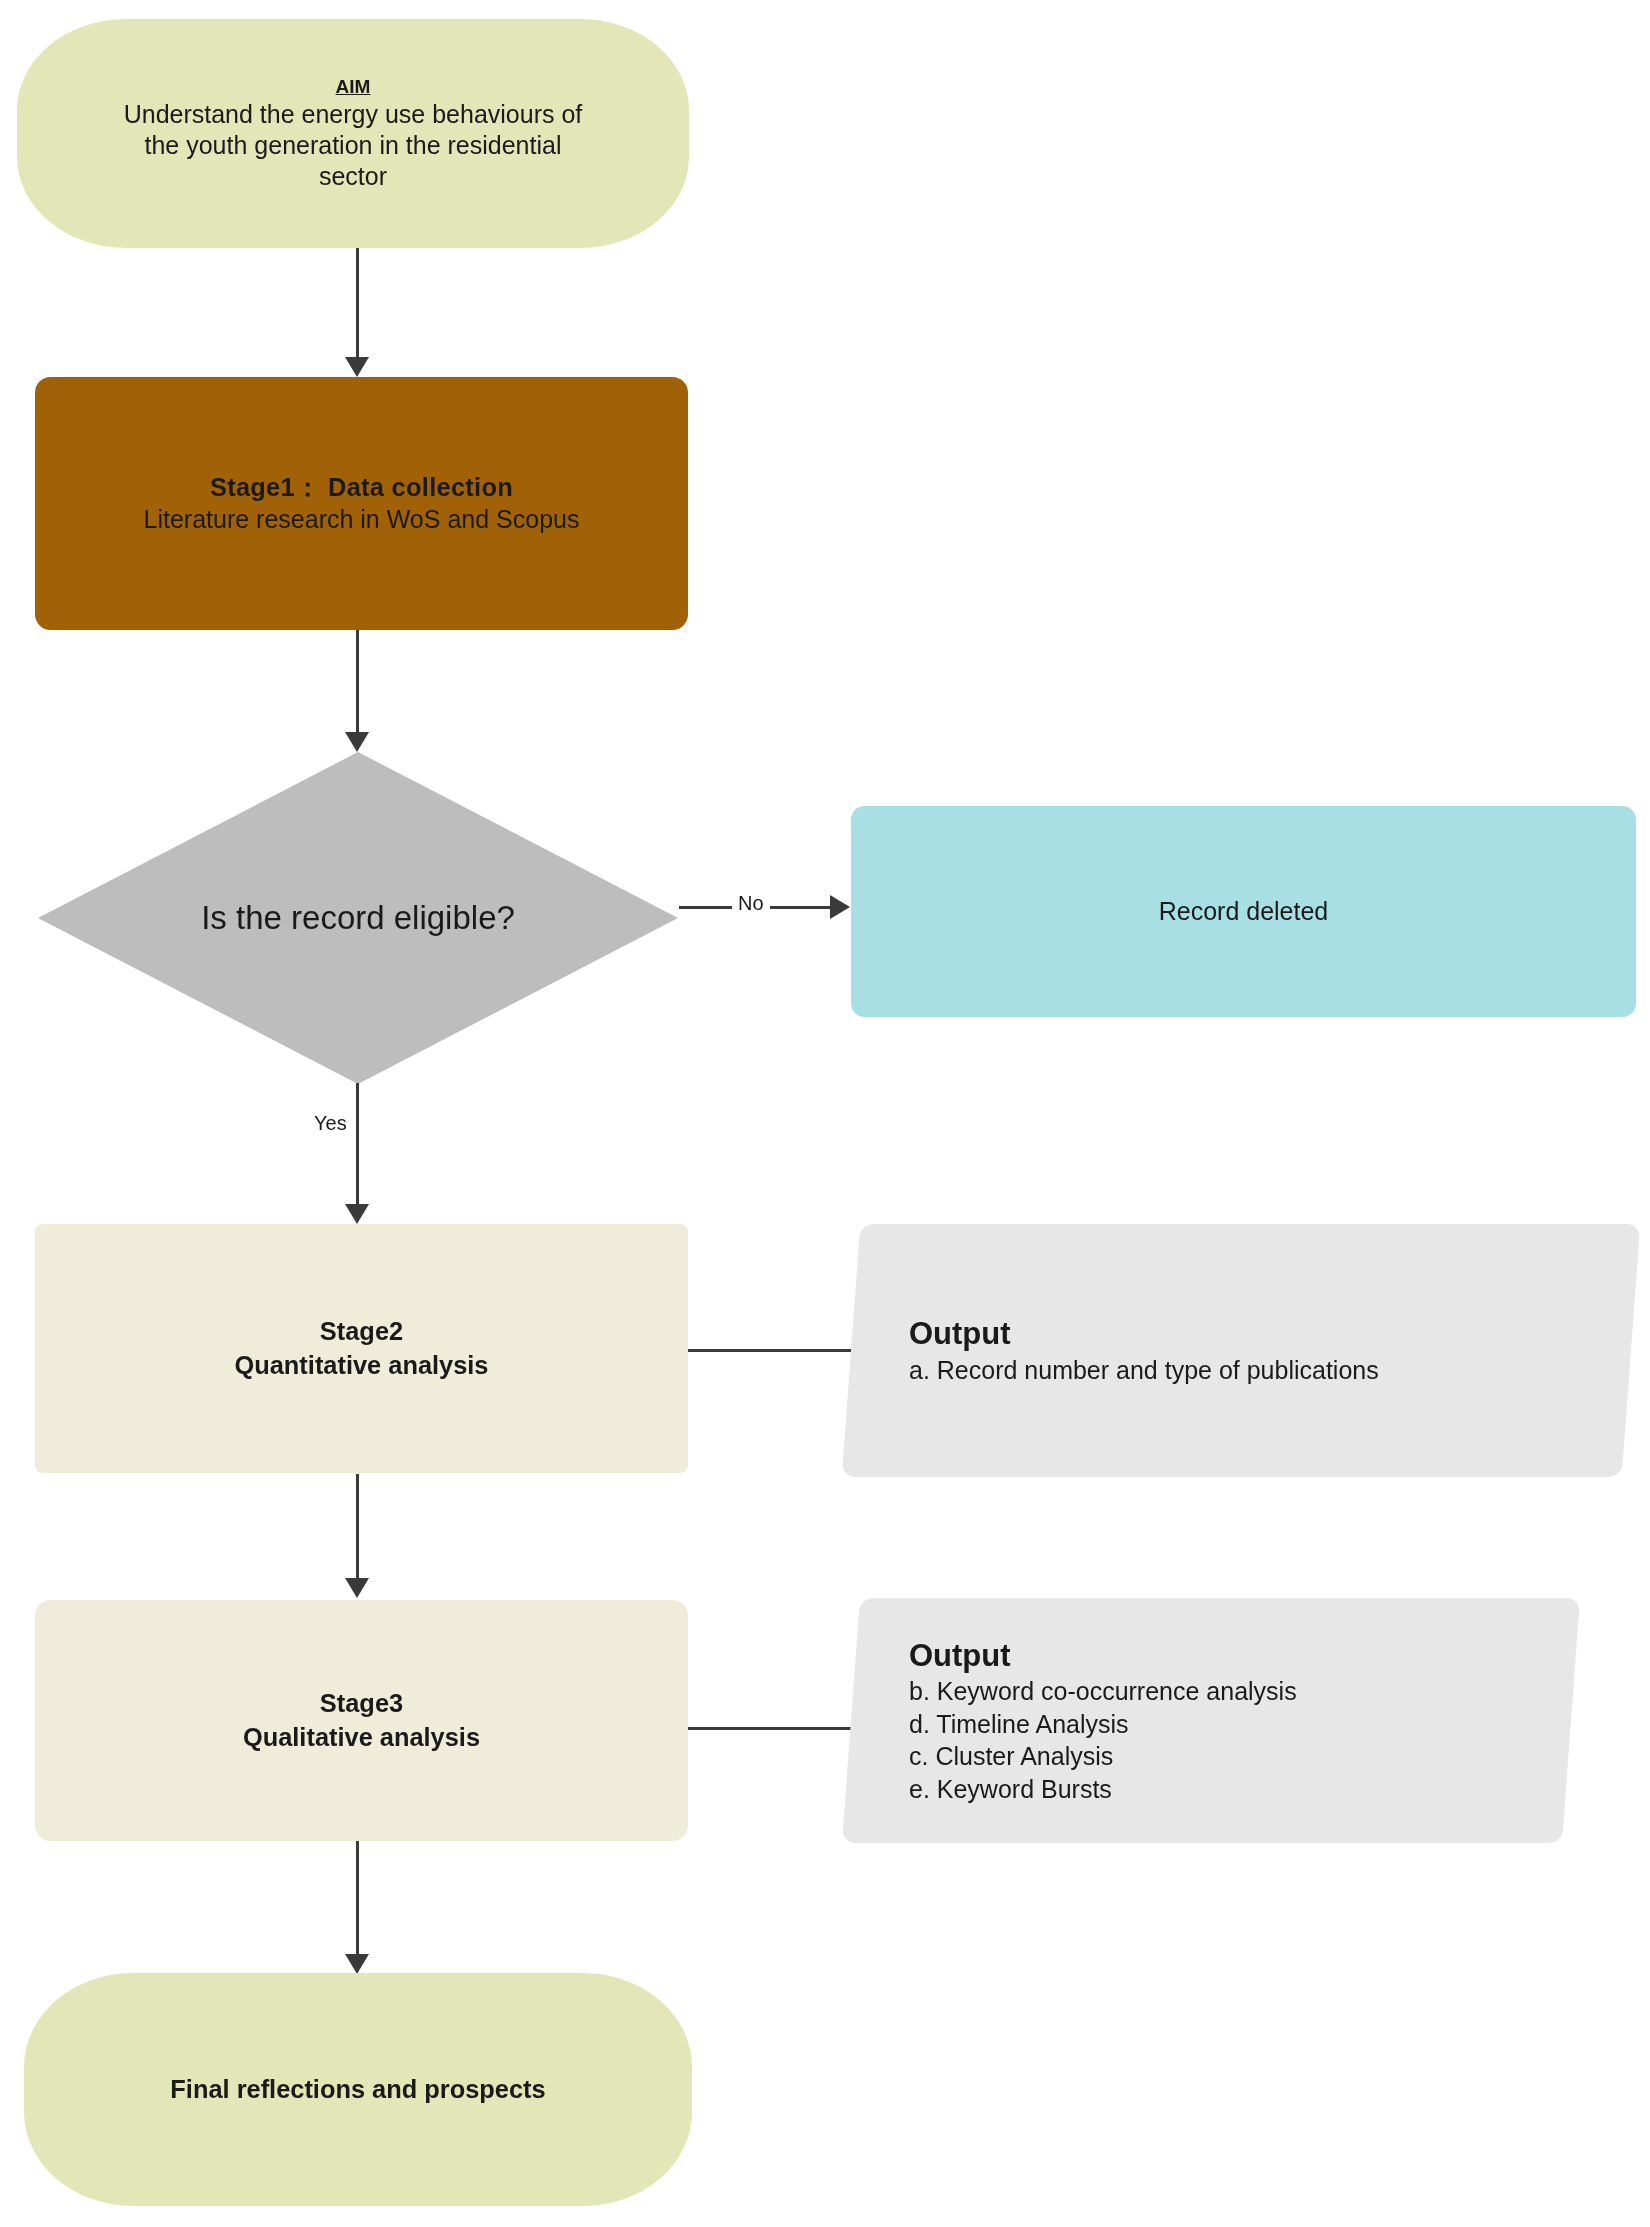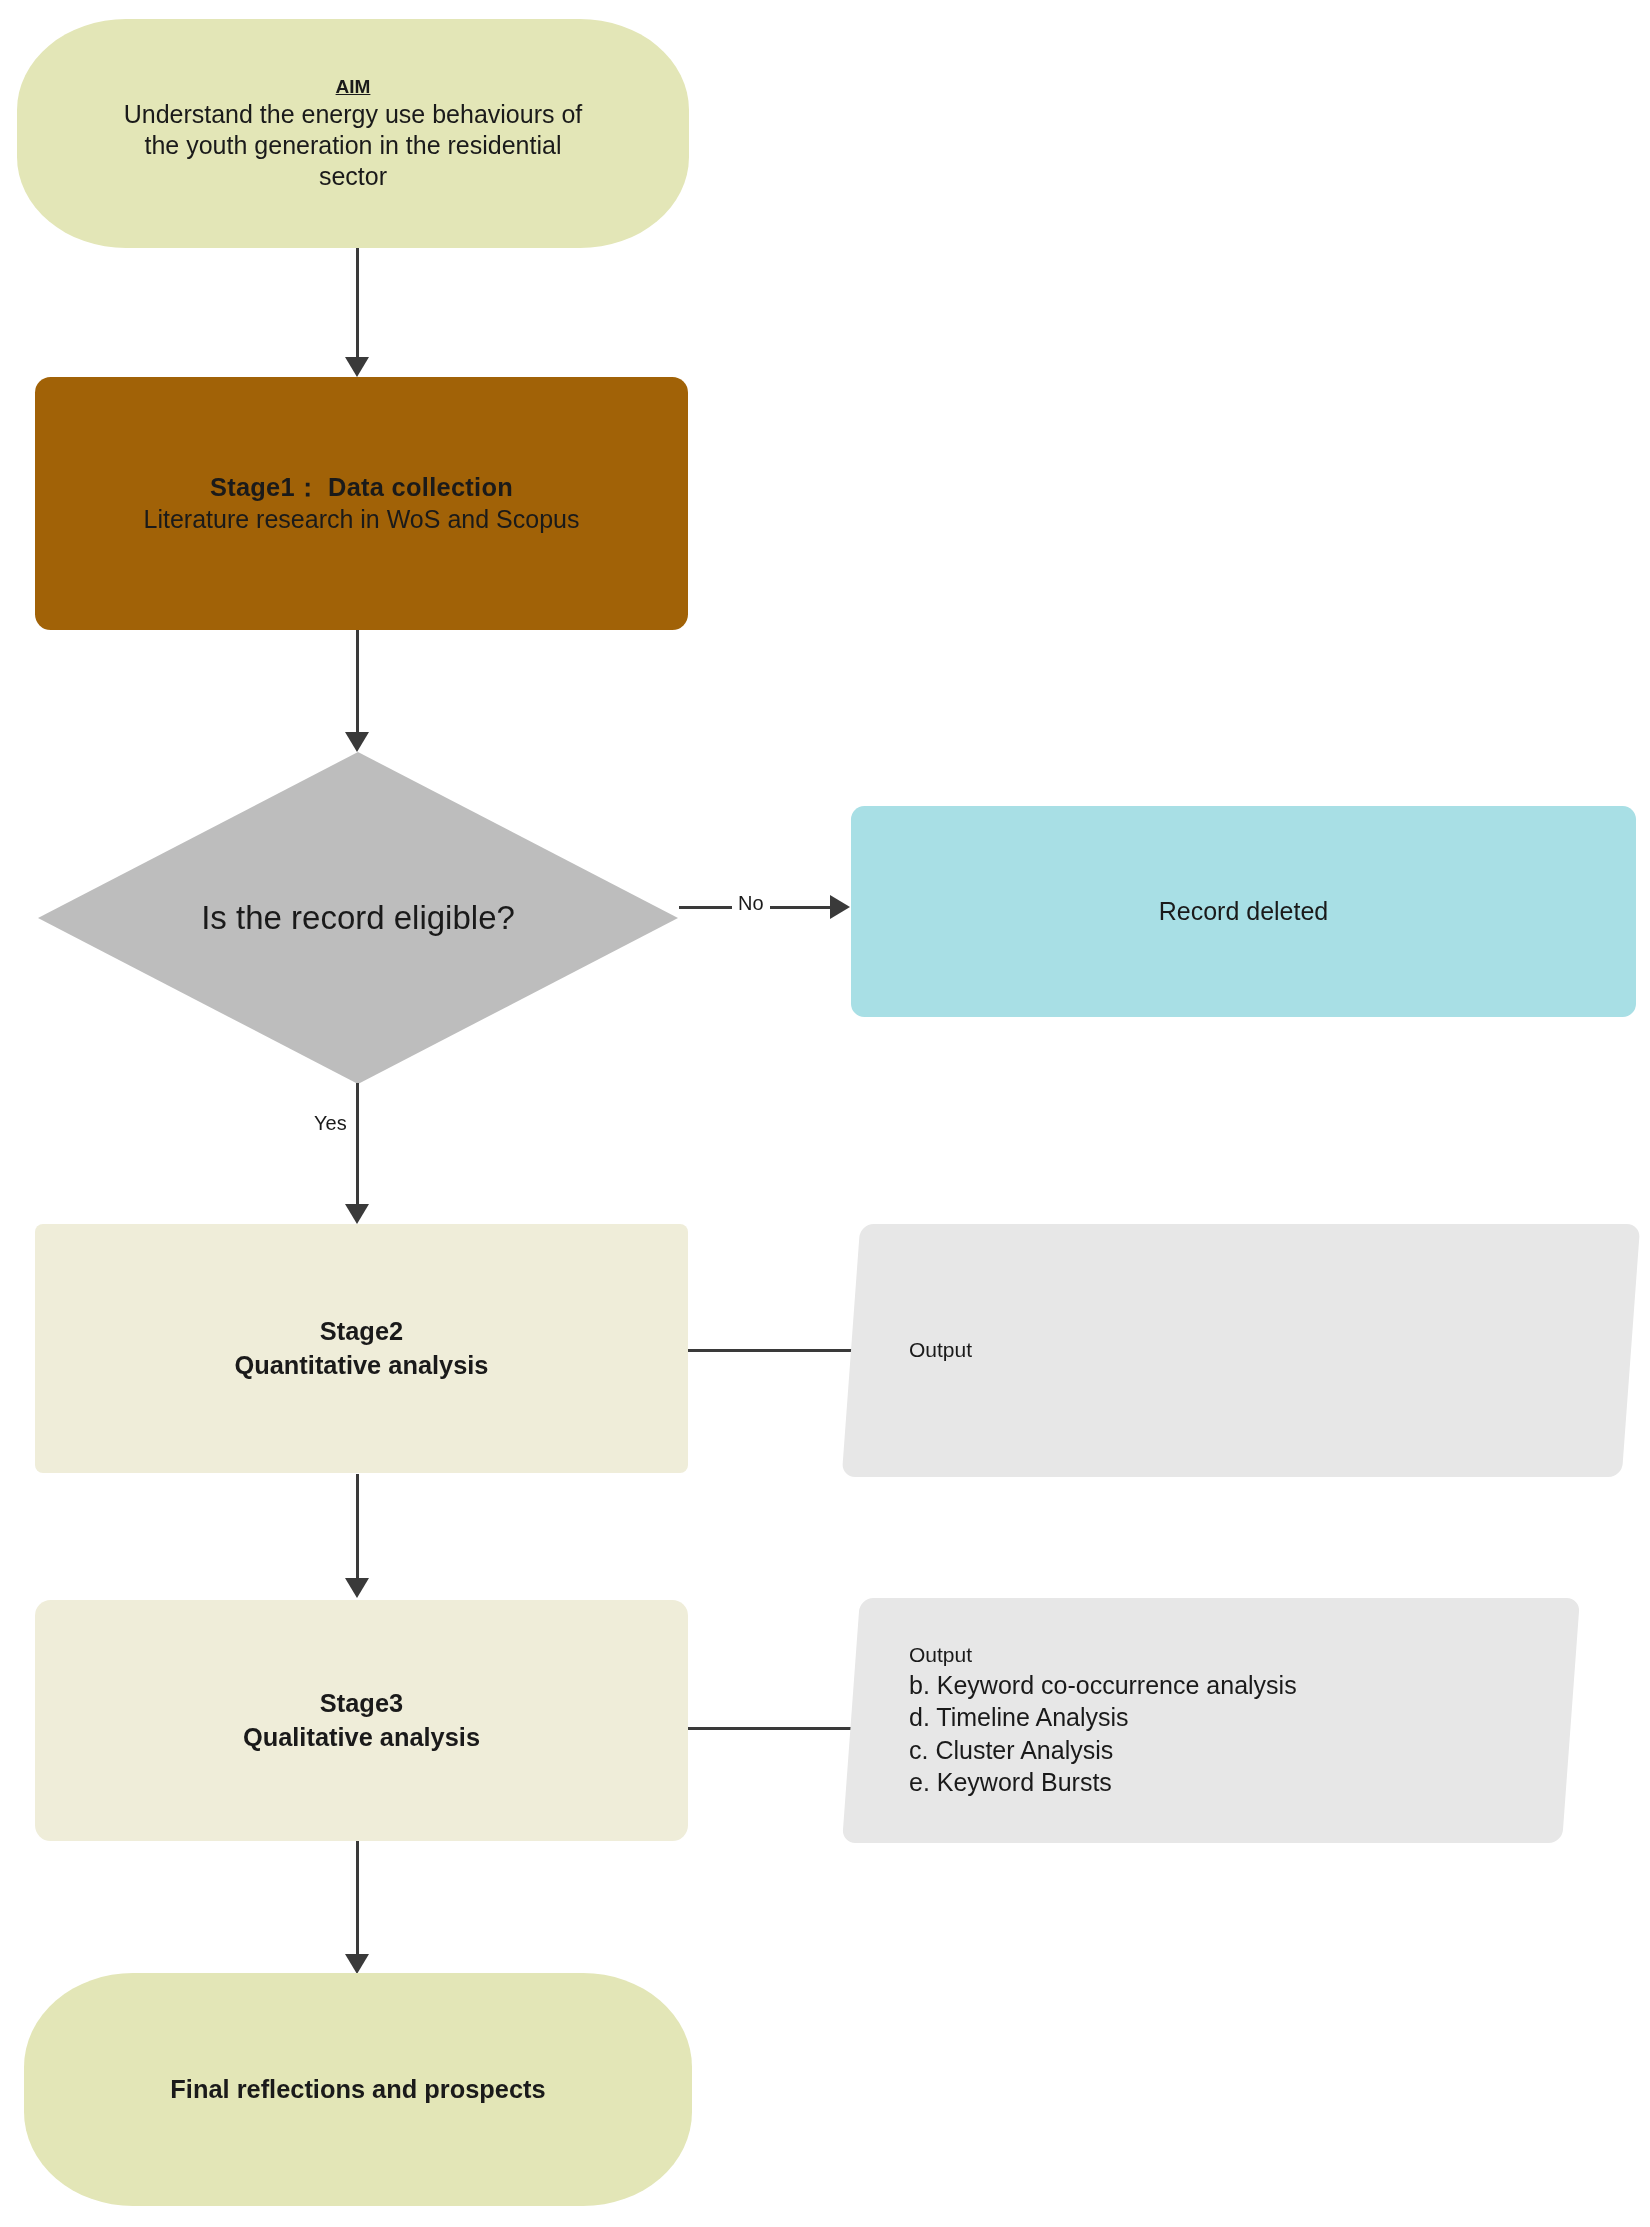--- a/index.html
+++ b/index.html
@@ -102,21 +102,21 @@
     position: absolute; inset: 0;
     background: #e7e7e7;
     transform: skewX(-4.2deg);
     border-radius: 13.3px;
   }
   .para-text {
     position: absolute;
     display: flex; flex-direction: column; justify-content: center;
     color: #1a1a1a;
   }
-  .para-text .head { font-size: 21px; font-weight: normal; line-height: 1.28; }
+  .para-text .head { font-size: 31px; font-weight: bold; line-height: 1.28; }
   .para-text .item { font-size: 25px; line-height: 1.30; white-space: pre; }
 
   #output1-node { left: 851px; top: 1224px; width: 780px; height: 253px; }
   #output1-node .para-text { left: 58px; top: 0; width: 690px; height: 100%; }
 
   #output2-node { left: 851px; top: 1598px; width: 720px; height: 245px; }
   #output2-node .para-text { left: 58px; top: 0; width: 641px; height: 100%; }
 
   
   .conn { position: absolute; }
@@ -210,20 +210,21 @@
 
   <div class="conn" style="left:688px; top:1349px;">
     <div class="hline" style="left:0; width:171px;"></div>
     <div class="arrow-right" style="left:171px; top:-11px;"></div>
   </div>
 
   <div class="para-wrap" id="output1-node">
     <div class="para-skin"></div>
     <div class="para-text">
       <span class="head">Output</span>
+      <span class="item">a. Record number and type of publications</span>
     </div>
   </div>
 
   <div class="conn" style="left:356px; top:1474px;">
     <div class="vline" style="top:0; height:104px;"></div>
     <div class="arrow-down" style="left:-11px; top:104px;"></div>
   </div>
 
   <div class="node" id="stage3-node">
     <span class="line">Stage3</span>

